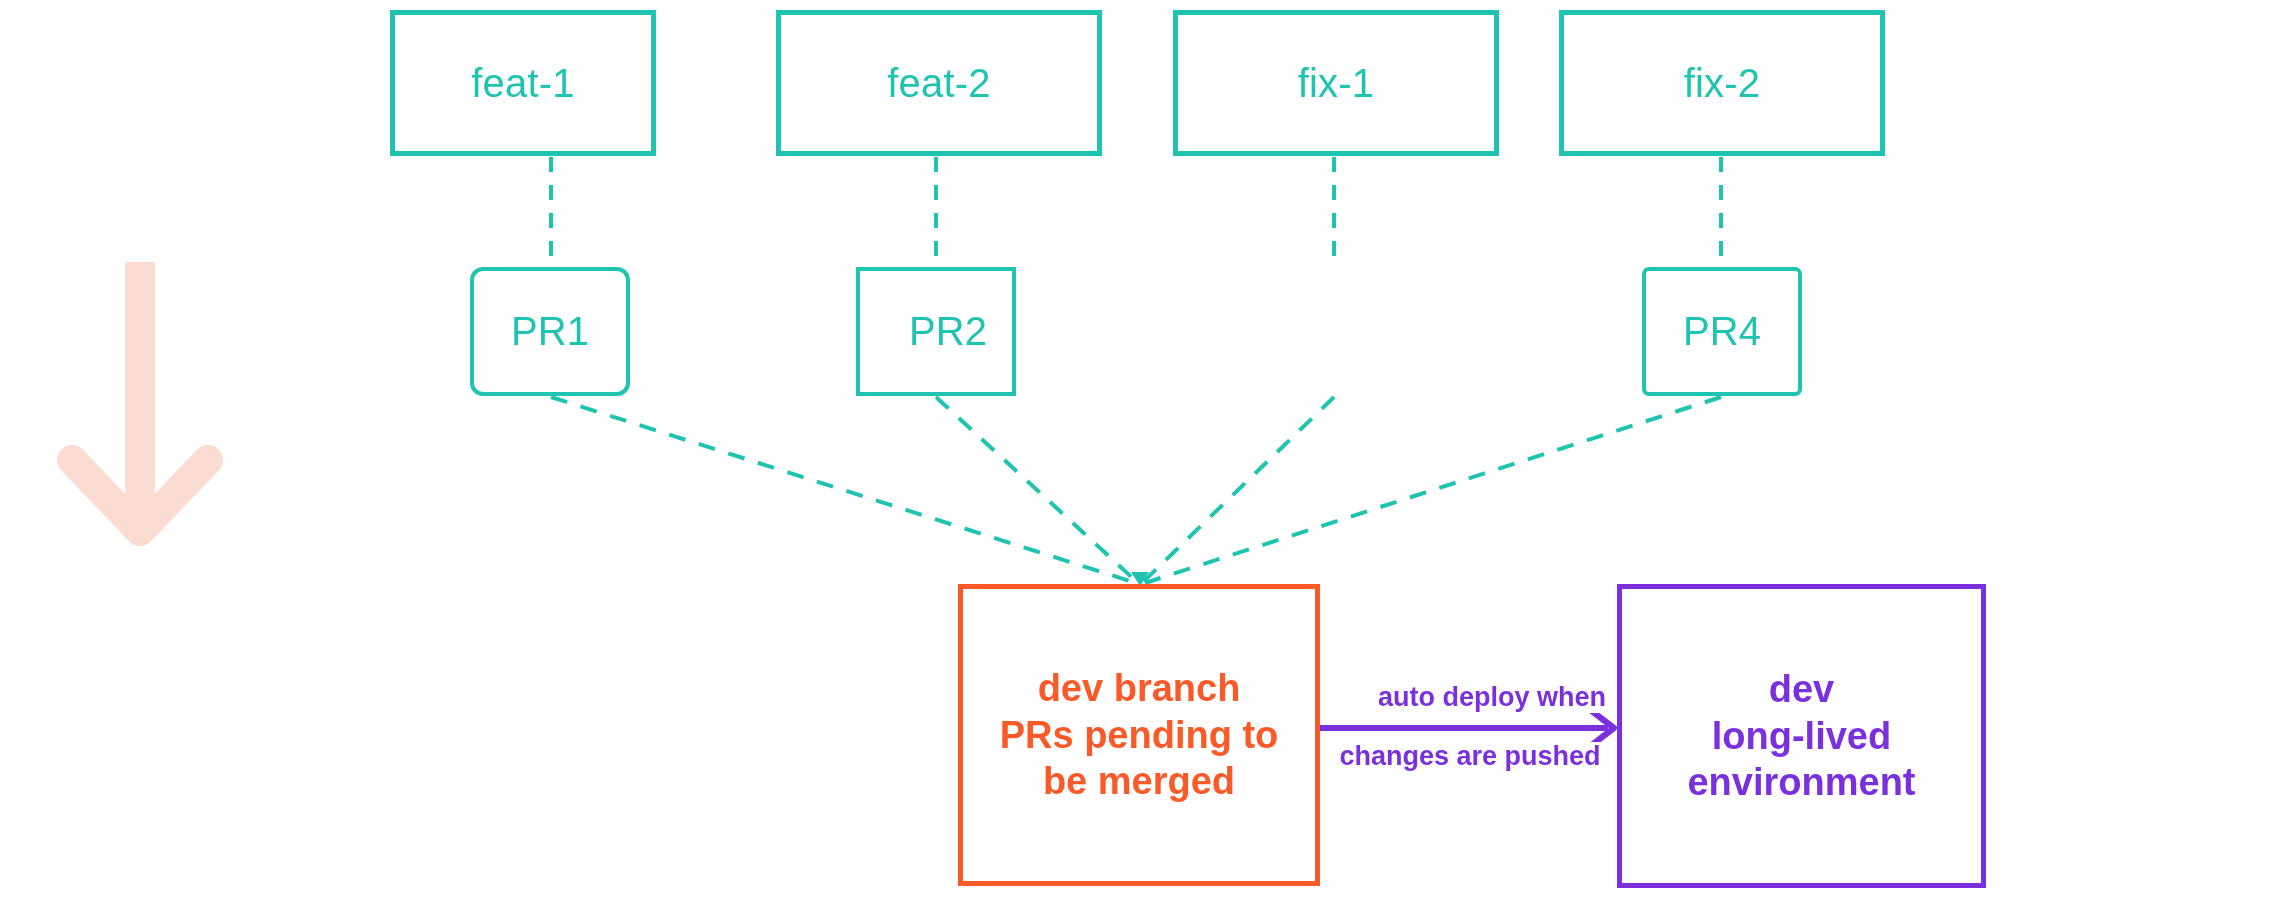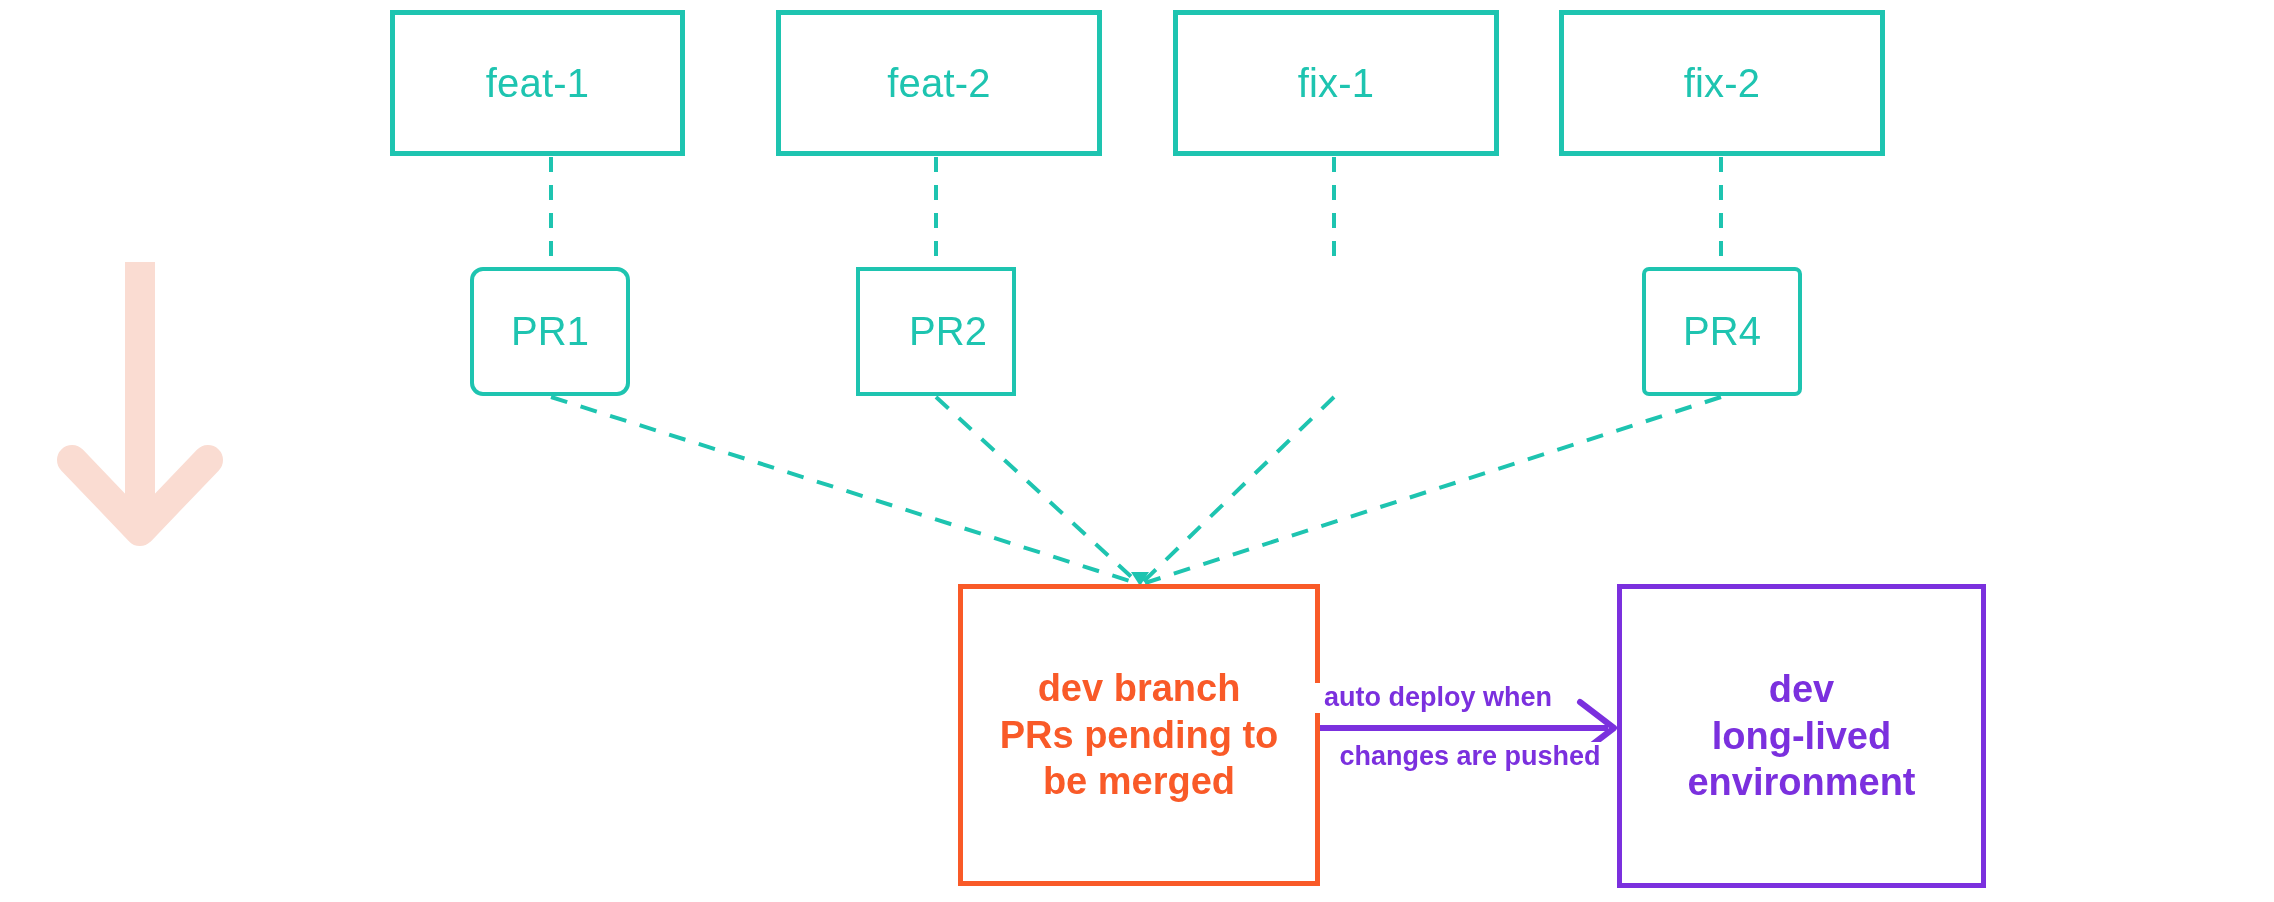--- a/index.html
+++ b/index.html
@@ -114,21 +114,21 @@
     <g fill="#1ec4b0">
       <polygon points="1140,586 1131,572 1149,572"></polygon>
     </g>
 
     <g>
       <line x1="1320" y1="728" x2="1608" y2="728" stroke="#7b30de" stroke-width="6" stroke-linecap="butt"></line>
       <path d="M 1580 702 L 1614 728 L 1580 754" fill="none" stroke="#7b30de" stroke-width="6" stroke-linecap="round" stroke-linejoin="round"></path>
     </g>
   </svg>
 
-  <div class="node branch-box" style="left:390px; top:10px; width:295px; height:146px;">
+  <div class="node branch-box" style="left:390px; top:10px; width:266px; height:146px;">
     <span>feat-1</span>
   </div>
 
   <div class="node branch-box" style="left:776px; top:10px; width:326px; height:146px;">
     <span>feat-2</span>
   </div>
 
   <div class="node branch-box" style="left:1173px; top:10px; width:326px; height:146px;">
     <span>fix-1</span>
   </div>
@@ -157,21 +157,21 @@
     <div>PRs pending to</div>
     <div>be merged</div>
   </div>
 
   <div class="node dev-env-box" style="left:1617px; top:584px; width:369px; height:304px;">
     <div class="strong">dev</div>
     <div>long-lived</div>
     <div>environment</div>
   </div>
 
-  <div class="edge-label" style="left:1313px; top:683px; width:250px;text-align:center;">
+  <div class="edge-label" style="left:1367px; top:683px; width:250px;text-align:center;">
     <span>auto deploy when</span>
   </div>
 
   <div class="edge-label" style="left:1335px; top:742px; width:270px;">
     <span>changes are pushed</span>
   </div>
 
 </div>
 
 </body></html>

